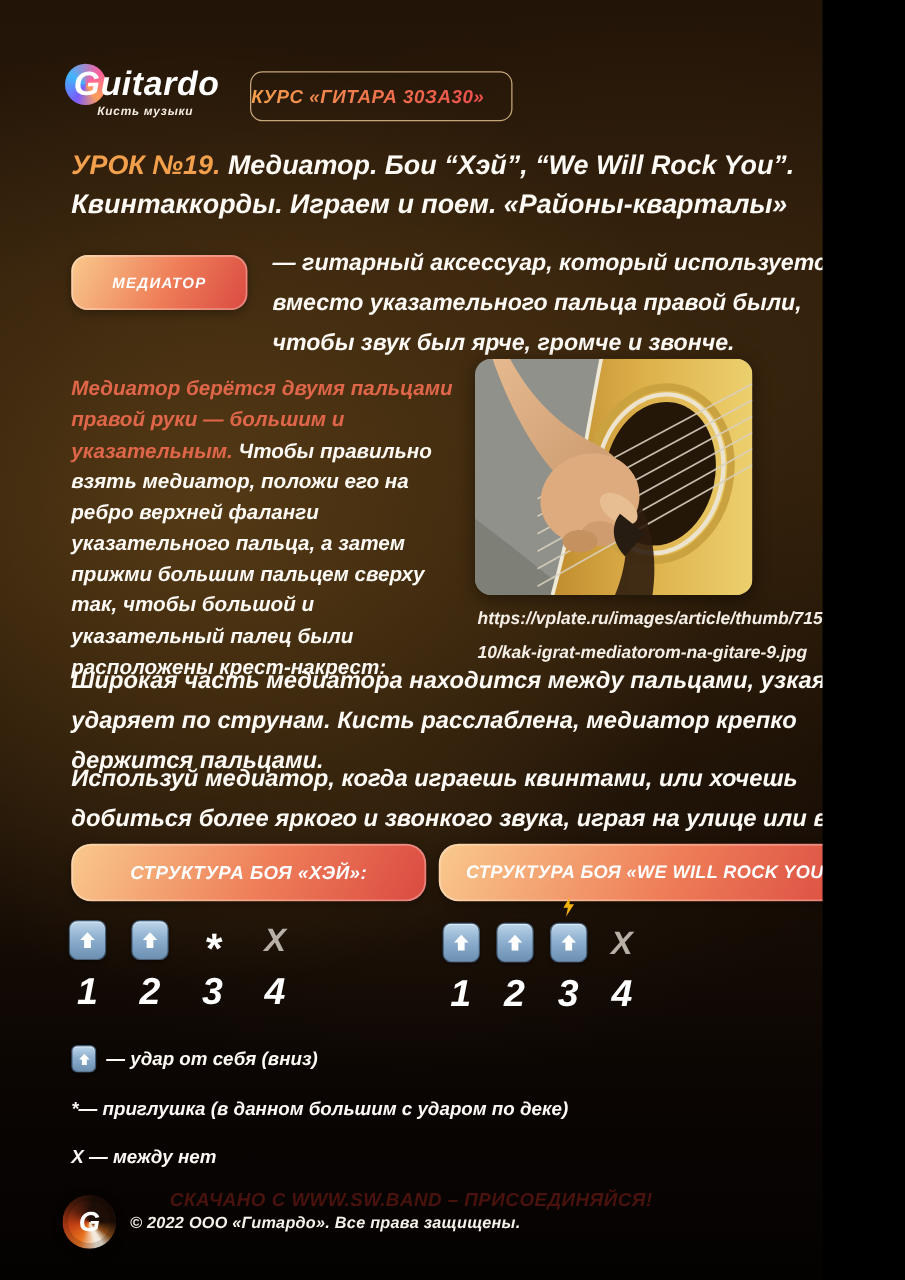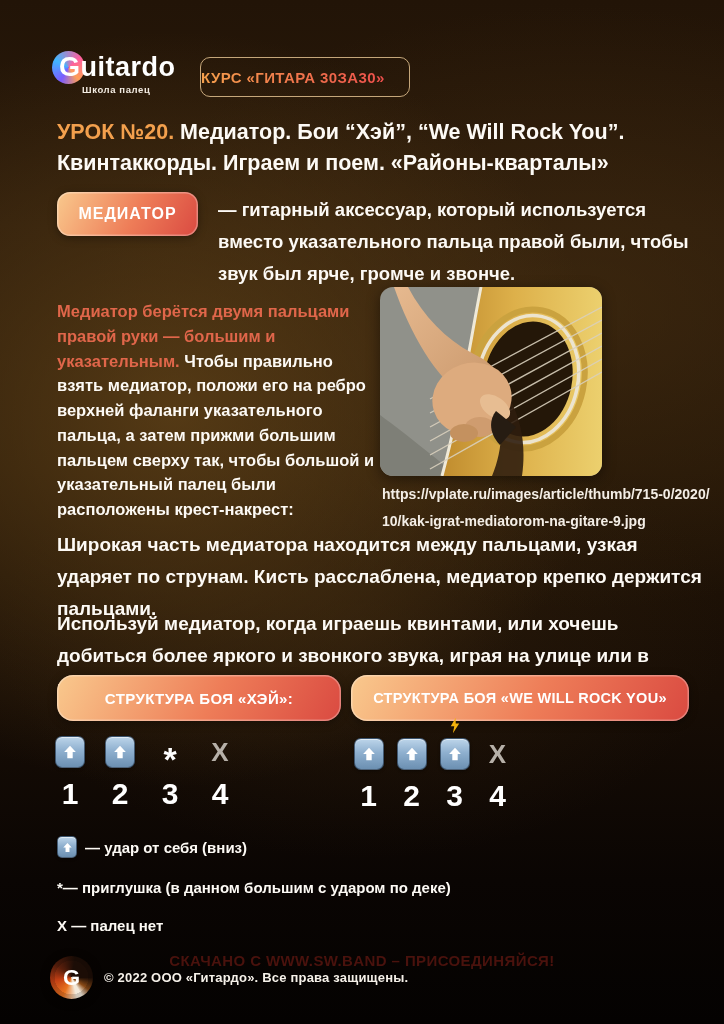--- a/index.html
+++ b/index.html
@@ -1,24 +1,25 @@
 <!DOCTYPE html>
 <html style="--accent-heading: #f3a04d; --accent-text: #e0664a; --pill-grad-1: #f9c98d; --pill-grad-2: #da4a41; --arrow-box-blue: #8fb0cf; --x-gray: #b6b0a8; --bolt-yellow: #f4b20d; --watermark: #4a120d;"><head>
 <meta charset="utf-8">
 <style>
   * { margin:0; padding:0; box-sizing:border-box; }
   body { margin:0; background:#000; font-family:"Liberation Sans", sans-serif; }
   .page {
-    position:relative; width:724px; height:1024px; overflow:hidden;
+    position:relative; width:658px; height:1024px; overflow:hidden;
     color:#fdfaf5;
     background:
       radial-gradient(ellipse 620px 540px at 24% 40%, rgba(96,66,24,0.80), rgba(96,66,24,0) 70%),
       radial-gradient(ellipse 700px 430px at 80% 30%, rgba(72,48,18,0.55), rgba(72,48,18,0) 70%),
       radial-gradient(ellipse 520px 320px at 50% 62%, rgba(60,40,16,0.38), rgba(60,40,16,0) 70%),
       linear-gradient(180deg, #221407 0%, #2a1a0a 22%, #241607 46%, #170d05 68%, #0a0503 86%, #040201 100%);
+    font-style: italic;
   }
   .abs { position:absolute; }
 
   
   .logo { left:57px; top:52px; }
   .logo-row { position:relative; display:inline-block; padding-left:2px; }
   .g-circle {
     position:absolute; left:-5px; top:-1px; width:33px; height:33px; border-radius:50%;
     background: conic-gradient(from 210deg, #7b5cff, #3fb6ff 90deg, #ff5f9e 200deg, #ff9e57 290deg, #7b5cff 360deg);
     filter: blur(.4px);
@@ -43,21 +44,21 @@
   .heading { left:57px; top:117px; width:645px; font-size:21.5px; font-weight:700; line-height:1.43; color:#fdfaf5; }
   .heading .hl { color:var(--accent-heading, #f3a04d); }
 
   
   .pill {
     display:flex; align-items:center; justify-content:center;
     color:#fff; font-weight:800; text-align:center;
     background:linear-gradient(118deg, var(--pill-grad-1,#f9c98d) 0%, #ee7d58 55%, var(--pill-grad-2,#da4a41) 100%);
     box-shadow: inset 0 0 0 1.5px rgba(255,255,255,.30), 0 2px 8px rgba(0,0,0,.35);
   }
-  .pill-def { left:57px; top:192px; width:141px; height:44px; border-radius:13px; font-size:16px; letter-spacing:1px; }
+  .pill-def { left:57px; top:204px; width:141px; height:44px; border-radius:13px; font-size:12px; letter-spacing:1px; }
   .def-text { left:218px; top:194px; width:478px; font-size:18.5px; font-weight:600; line-height:1.73; }
 
   
   .tech { left:57px; top:299px; width:320px; font-size:16.5px; font-weight:700; line-height:1.5; }
   .tech .lead { color:var(--accent-text, #e0664a); }
   .photo { left:380px; top:287px; width:222px; height:189px; border-radius:13px; overflow:hidden; box-shadow:0 3px 14px rgba(0,0,0,.45); }
   .photo svg { display:block; }
   .caption { left:382px; top:481px; width:328px; font-size:14px; font-weight:600; line-height:1.95; color:#f4eee6; word-break:break-all; }
 
   
@@ -110,29 +111,29 @@
 </head>
 <body>
 
 <div class="page">
 
   <div class="abs logo">
     <div class="logo-row">
       <span class="g-circle"></span>
       <span class="logo-word">Guitardo</span>
     </div>
-    <div class="logo-sub">Школа палец</div>
+    <div class="logo-sub">Кисть музыки</div>
   </div>
 
   <div class="abs course-badge">
     <span>КУРС «ГИТАРА 30ЗА30»</span>
   </div>
 
   <h1 class="abs heading">
-    <span class="hl">УРОК №20.</span><span> Медиатор. Бои “Хэй”, “We Will Rock You”. Квинтаккорды. Играем и поем. «Районы-кварталы»</span>
+    <span class="hl">УРОК №19.</span><span> Медиатор. Бои “Хэй”, “We Will Rock You”. Квинтаккорды. Играем и поем. «Районы-кварталы»</span>
   </h1>
 
   <div class="abs pill pill-def">МЕДИАТОР</div>
   <p class="abs def-text">— гитарный аксессуар, который используется вместо указательного пальца правой были, чтобы звук был ярче, громче и звонче.</p>
 
   <p class="abs tech">
     <span class="lead">Медиатор берётся двумя пальцами правой руки — большим и указательным.</span><span> Чтобы правильно взять медиатор, положи его на ребро верхней фаланги указательного пальца, а затем прижми большим пальцем сверху так, чтобы большой и указательный палец были расположены крест-накрест:</span>
   </p>
 
   <div class="abs photo">
@@ -265,21 +266,21 @@
           <svg viewBox="0 0 20 20" width="13" height="13">
             <path d="M10 3 L16.5 10 H13 V17 H7 V10 H3.5 Z" fill="#fff"></path>
           </svg>
         </span>
       <span>— удар от себя (вниз)</span>
     </li>
     <li>
       <span>*— приглушка (в данном большим с ударом по деке)</span>
     </li>
     <li>
-      <span>X — палец нет</span>
+      <span>X — между нет</span>
     </li>
   </ul>
 
   <div class="abs g-foot">
     <span>G</span>
   </div>
   <p class="abs copyright">© 2022 ООО «Гитардо». Все права защищены.</p>
   <p class="abs watermark">СКАЧАНО С WWW.SW.BAND – ПРИСОЕДИНЯЙСЯ!</p>
 
 </div>

